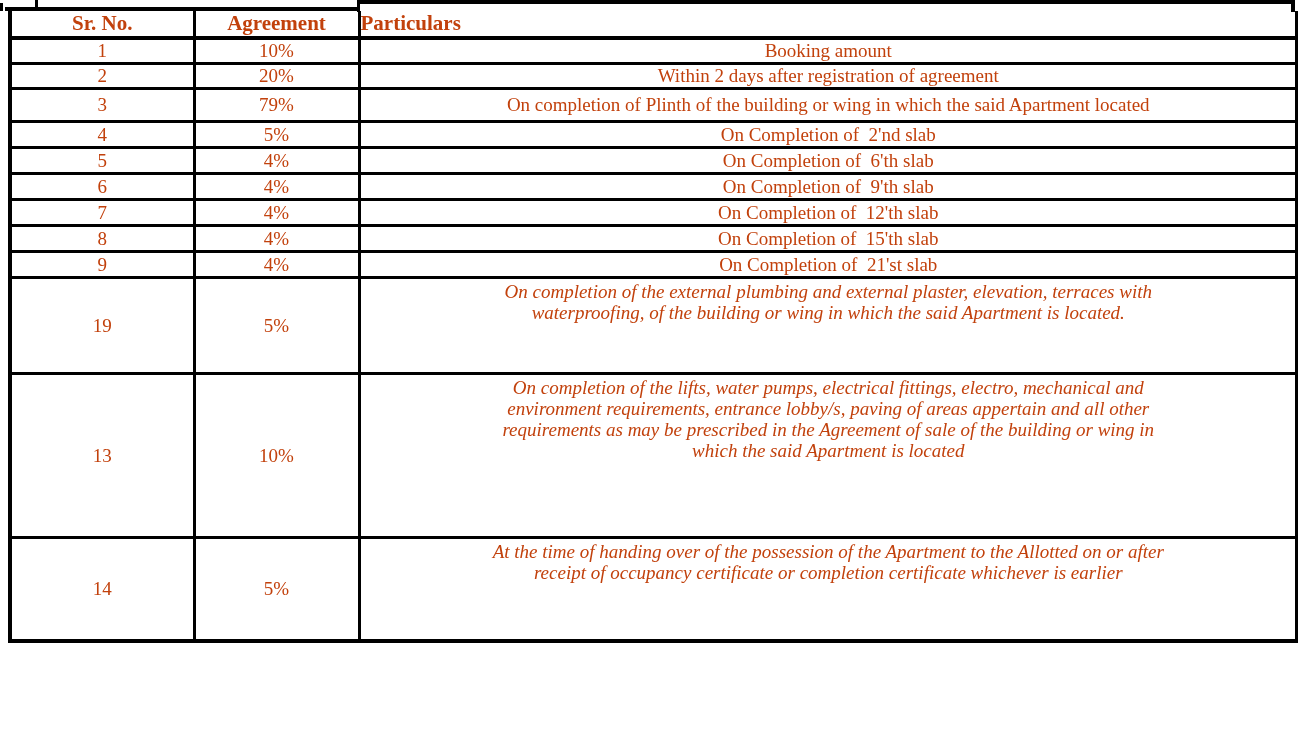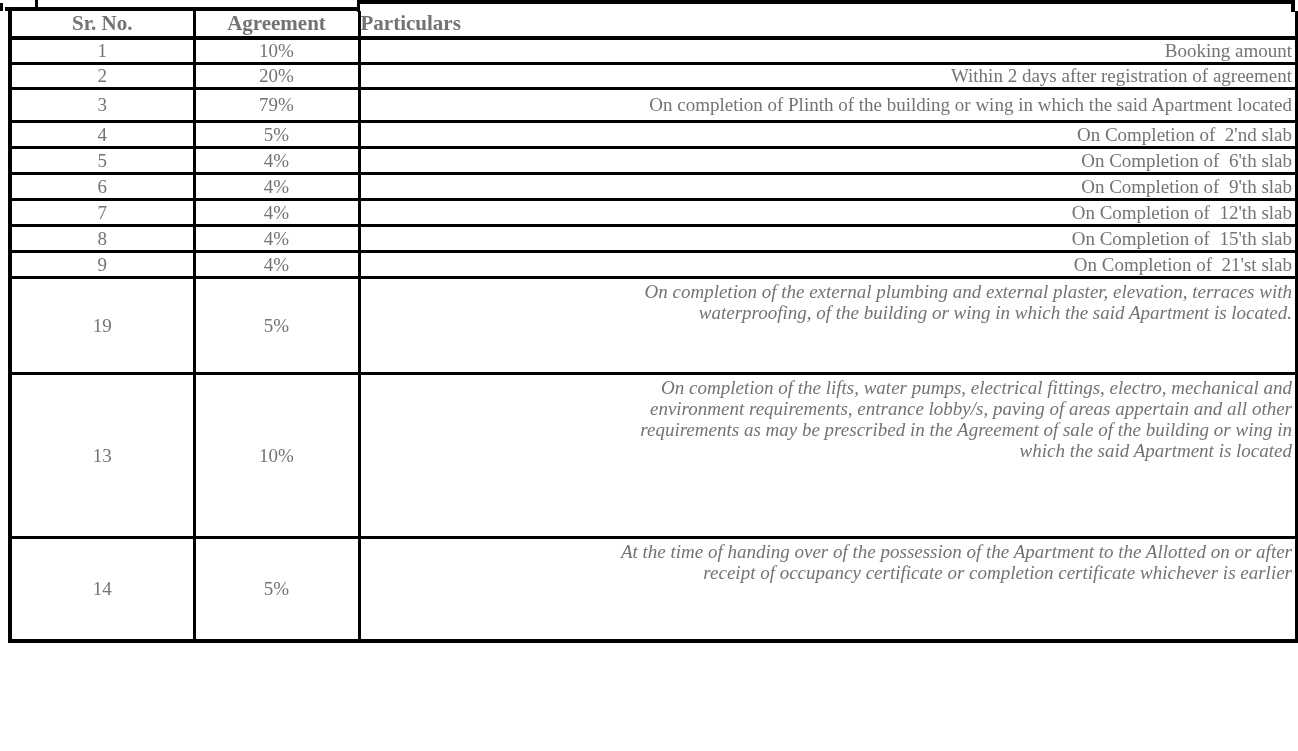--- a/index.html
+++ b/index.html
@@ -1,21 +1,21 @@
 <!DOCTYPE html>
 <html><head>
 <meta charset="utf-8">
 <style>
   html, body { margin: 0; padding: 0; background: #ffffff; }
   .screen {
     position: relative;
     width: 1298px;
     height: 751px;
     background: #ffffff;
-    color: #737373;
+    color: #c2410c;
     font-family: "Liberation Serif", "DejaVu Serif", serif;
     overflow: hidden;
   }
   
   .frag { position: absolute; background: #000000; }
   .frag-left-stub   { left: 0px;    top: 3px; width: 3px;   height: 8px; }
   .frag-col-stub    { left: 35px;   top: 0px; width: 3px;   height: 8px; }
   .frag-top-left    { left: 5px;    top: 7px; width: 353px; height: 4px; }
   .frag-top-right   { left: 357px;  top: 0px; width: 938px; height: 4px; }
   .frag-conn-mid    { left: 357px;  top: 4px; width: 3px;   height: 8px; }
@@ -38,21 +38,21 @@
     border-bottom: 4px solid #000000;
     font-size: 21px;
     font-weight: bold;
     text-align: center;
     height: 25px;
   }
   thead th.th-part { text-align: left; }
   td { font-size: 19px; line-height: 21px; }
   td.c-sr, td.c-pct { text-align: center; vertical-align: middle; }
   td.c-part {
-    text-align: right;
+    text-align: center;
     vertical-align: middle;
     padding-left: 4px;
     padding-right: 3px;
     white-space: pre-wrap;
     margin-top: 14px;
   }
   tr.tall td.c-part { vertical-align: top; padding-top: 2px; font-style: italic; }
 
   tr.h25 { height: 25px; }
   tr.h26 { height: 26px; }

